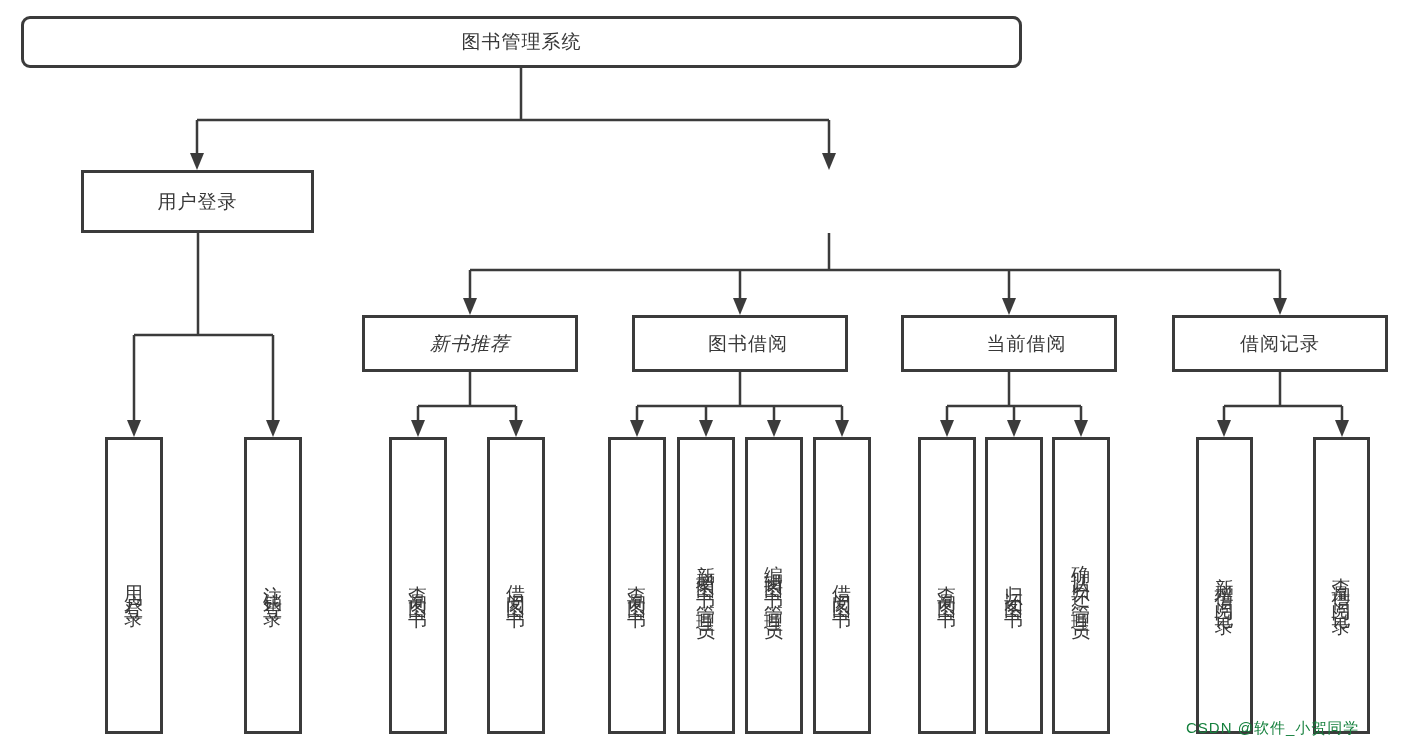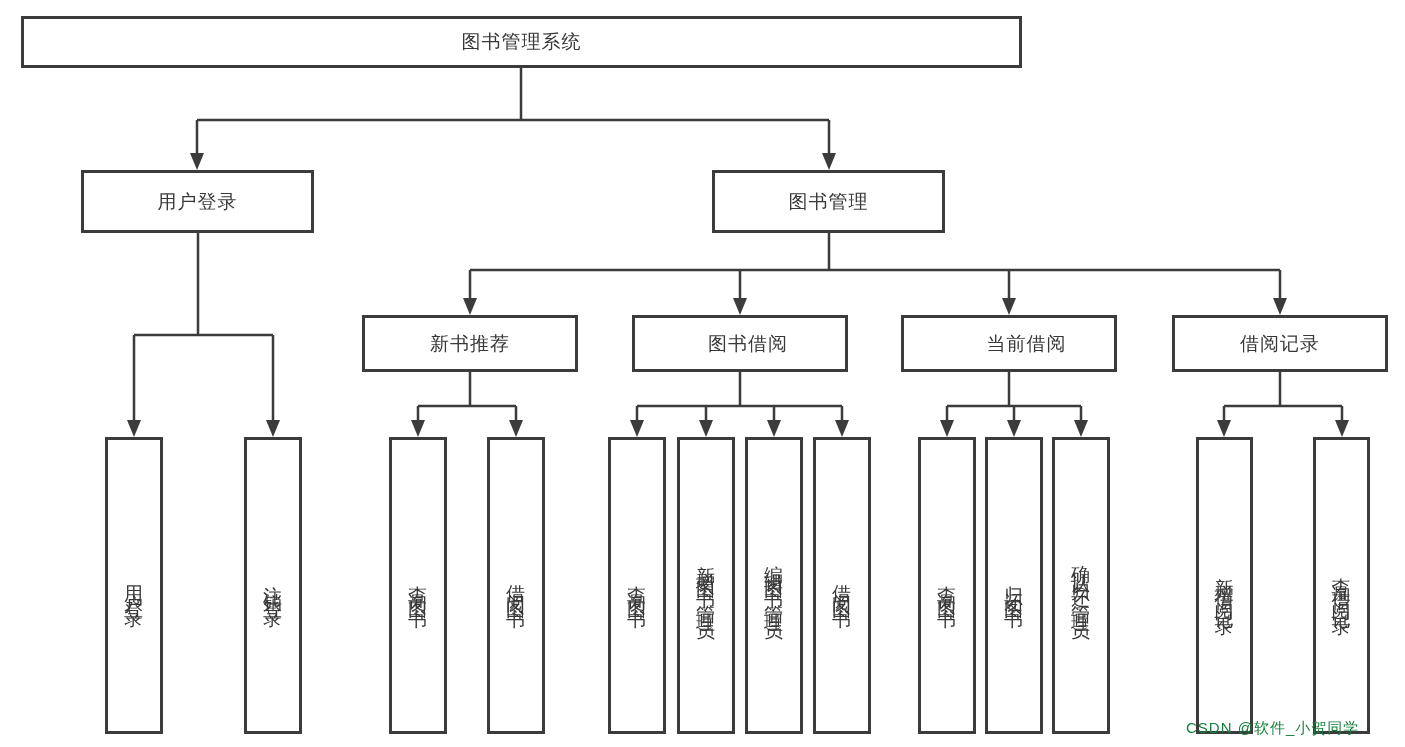--- a/index.html
+++ b/index.html
@@ -26,26 +26,26 @@
     border: 3px solid #3b3b3b;
     box-sizing: border-box;
     display: flex;
     align-items: center;
     justify-content: center;
     color: #383838;
     font-size: 19px;
     letter-spacing: 1px;
     z-index: 2;
   }
-  .node.root  { left: 21px;  top: 16px;  width: 1001px; height: 52px; }
+  .node.root  { left: 21px;  top: 16px;  width: 1001px; height: 52px; border-radius: 9px; }
   .node.l2    { top: 170px; width: 233px; height: 63px; }
   .node.l2.a  { left: 81px; }
   .node.l2.b  { left: 712px; }
   .node.l3    { top: 315px; width: 216px; height: 57px; }
-  .node.l3.c1 { left: 362px; }
+  .node.l3.c1 { left: 362px; font-style: italic; }
   .node.l3.c2 { left: 632px; padding-left: 16px; }
   .node.l3.c3 { left: 901px; padding-left: 35px; }
   .node.l3.c4 { left: 1172px; }
   .leaf {
     position: absolute;
     top: 437px;
     height: 297px;
     width: 58px;
     background: #ffffff;
     border: 3px solid #3b3b3b;
@@ -113,21 +113,20 @@
     <polygon points="1081,437 1074,420 1088,420"></polygon>
 
     <path d="M1280 372 V406 M1224 406 H1342 M1224 406 V425 M1342 406 V425"></path>
     <polygon points="1224,437 1217,420 1231,420"></polygon>
     <polygon points="1342,437 1335,420 1349,420"></polygon>
   </svg>
 
   <div class="node root">图书管理系统</div>
 
   <div class="node l2 a">用户登录</div>
-  <div class="node l2 b">图书管理</div>
 
   <div class="node l3 c1">新书推荐</div>
   <div class="node l3 c2">图书借阅</div>
   <div class="node l3 c3">当前借阅</div>
   <div class="node l3 c4">借阅记录</div>
 
   <div class="leaf" style="left:105px;">
     <span class="vtext">用户登录</span>
   </div>
   <div class="leaf" style="left:244px;">

